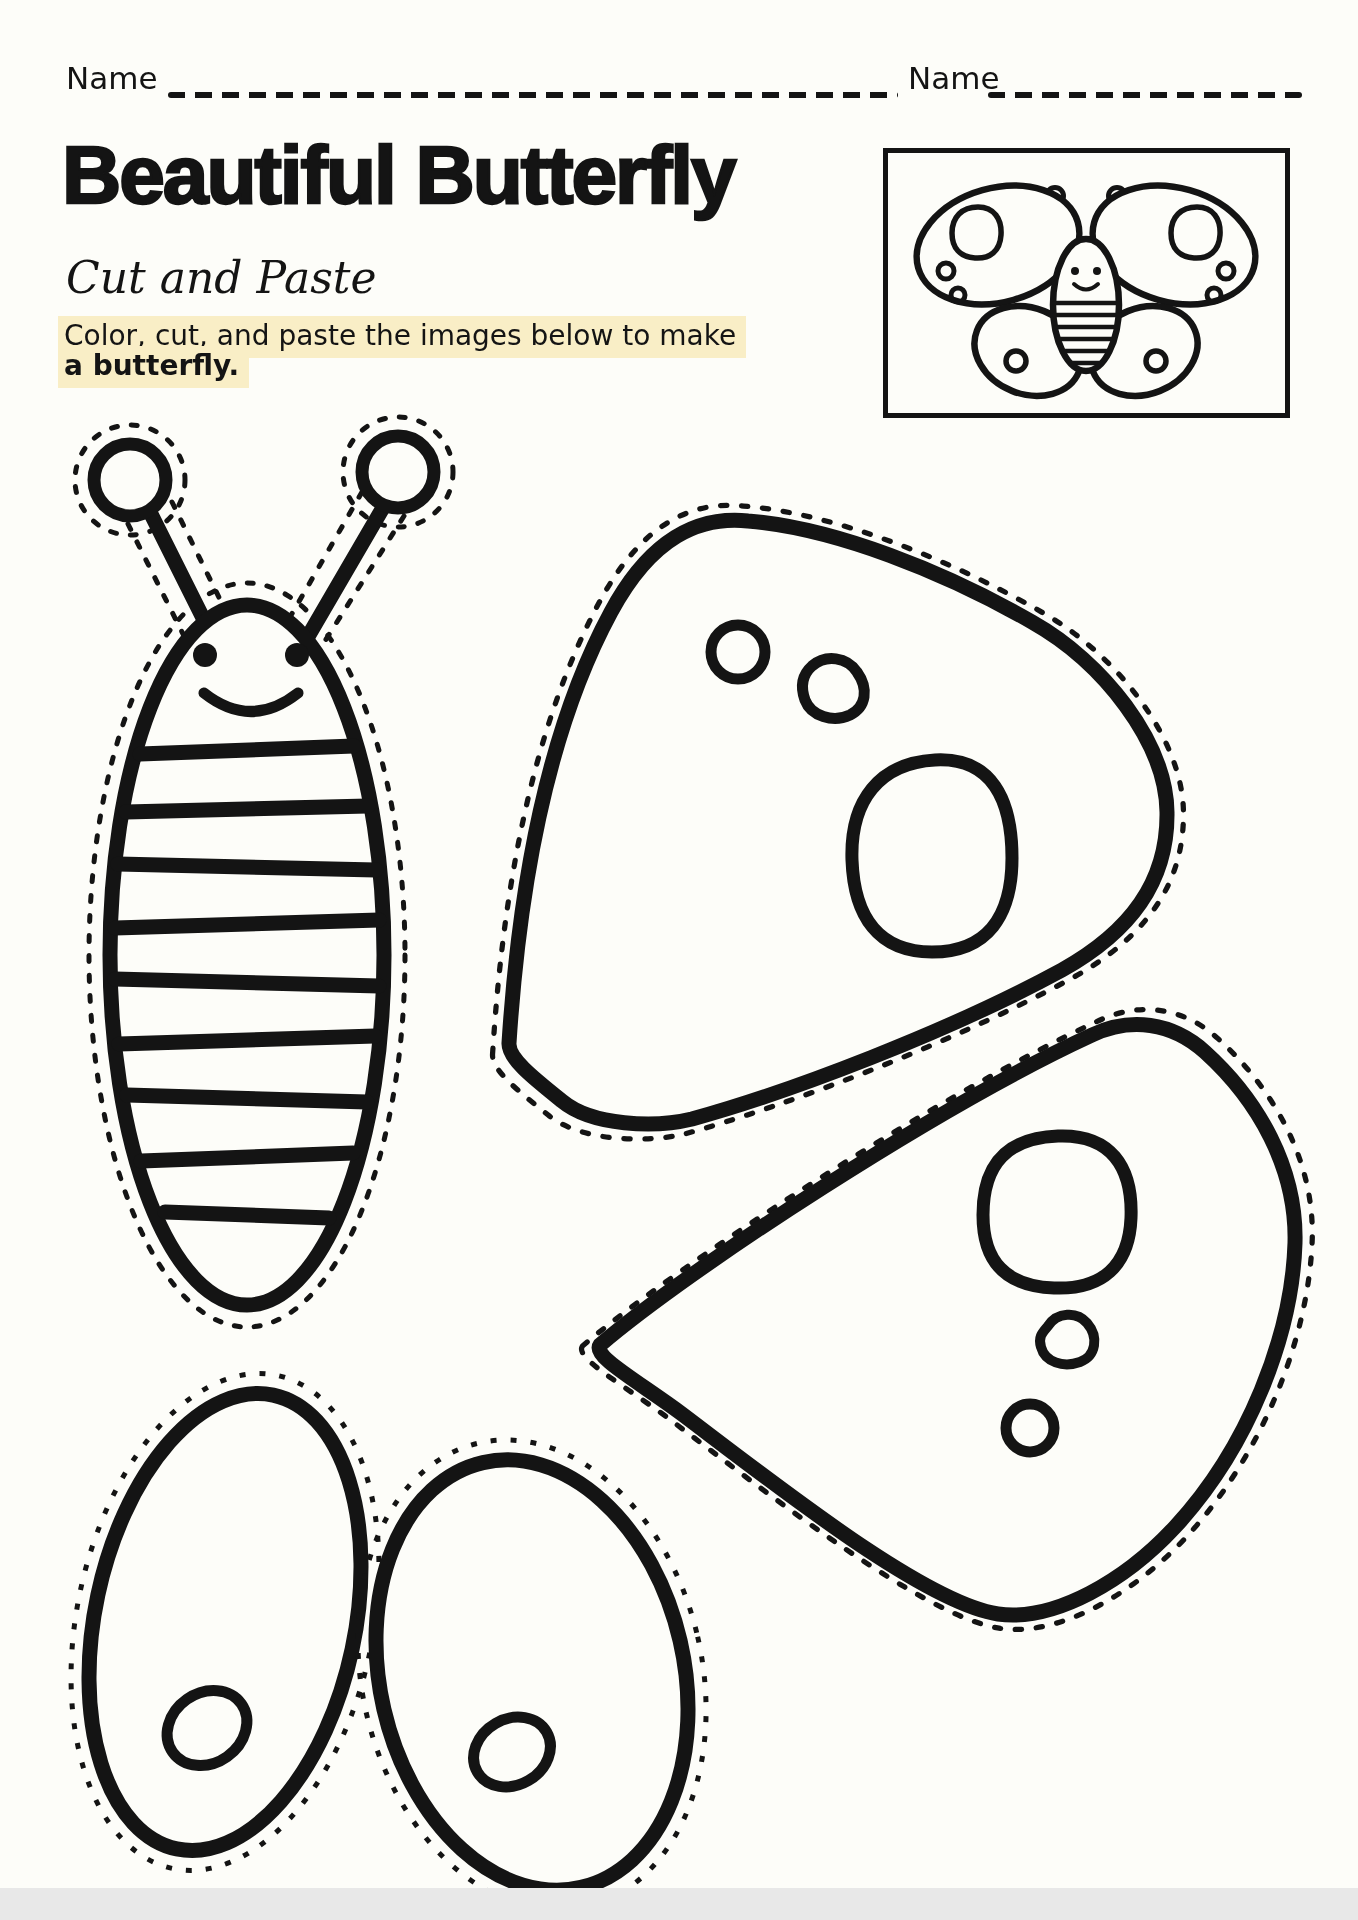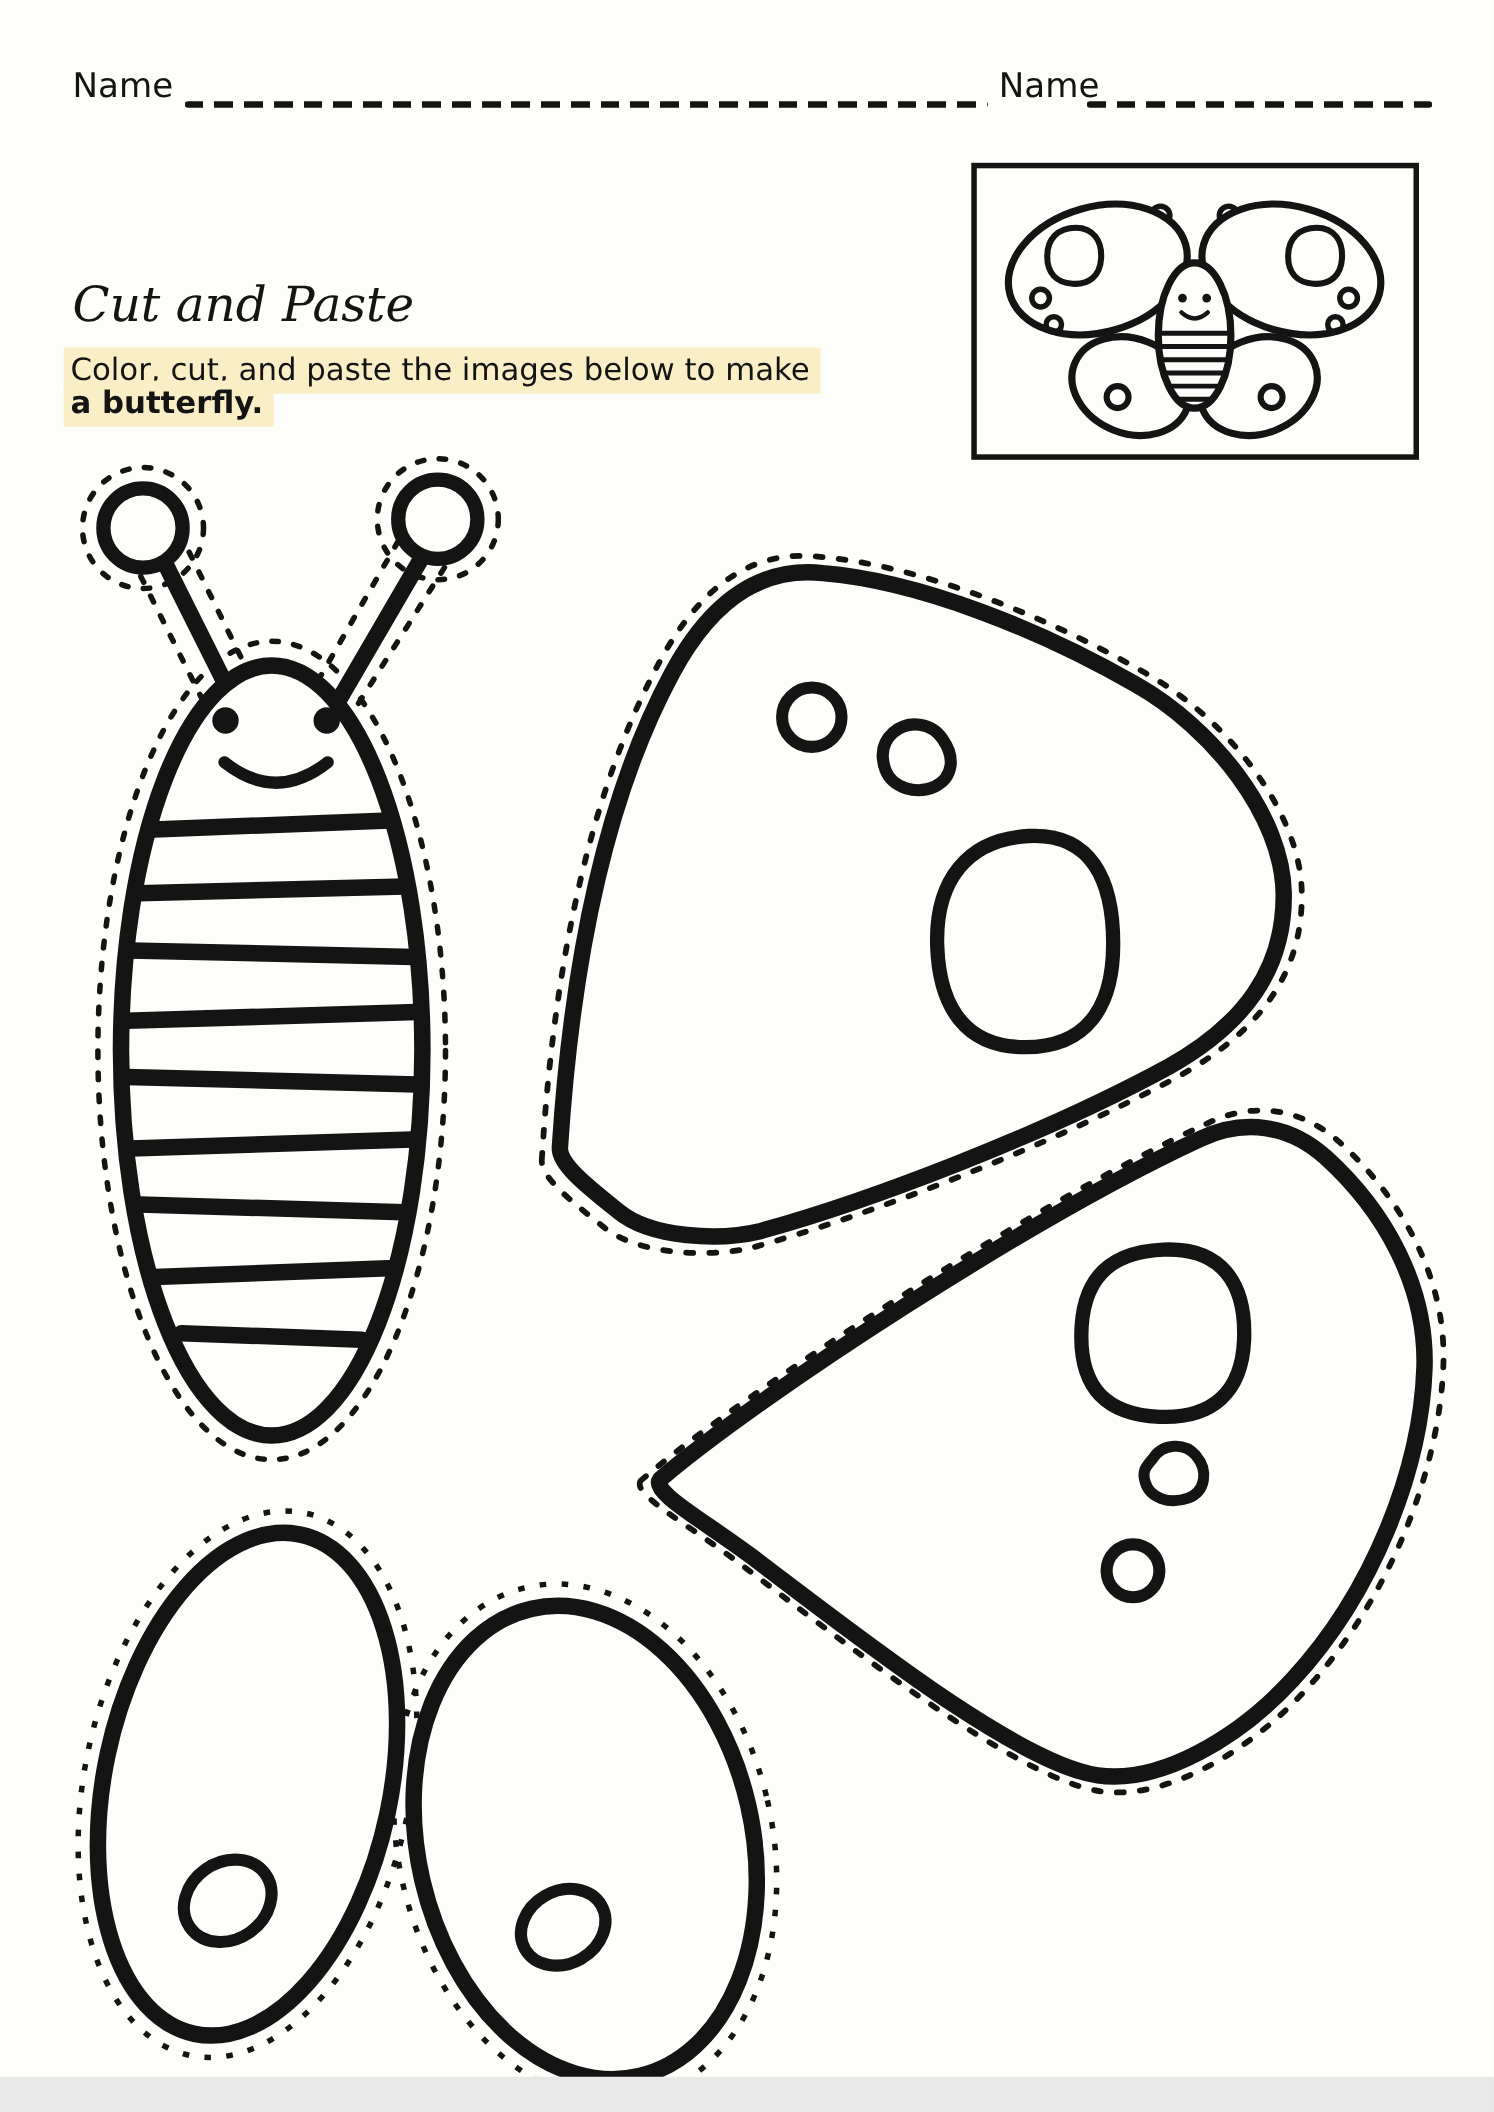--- a/index.html
+++ b/index.html
@@ -33,20 +33,21 @@
 </head>
 <body>
 
 <div class="page">
 
   <div class="abs hand" style="left:66px;top:60px;font-size:31px;">Name</div>
   <div class="abs blank-line" style="left:168px;top:92px;width:730px;"></div>
   <div class="abs hand" style="left:908px;top:60px;font-size:31px;">Name</div>
   <div class="abs blank-line" style="left:988px;top:92px;width:314px;"></div>
 
+  <div class="abs worksheet-title" style="left:62px;top:128px;">Beautiful Butterfly</div>
   <div class="abs worksheet-subtitle" style="left:66px;top:252px;">Cut and Paste</div>
   <div class="abs instr hand" style="left:58px;top:316px;"><span class="hl">Color, cut, and paste the images below to make</span></div>
   <div class="abs instr hand" style="left:58px;top:346px;font-weight:bold;"><span class="hl">a butterfly.</span></div>
 
   <div class="abs example-box" style="left:883px;top:148px;width:397px;height:260px;">
     <svg width="397" height="260" viewBox="0 0 397 260">
       <g stroke="#141414" fill="none" stroke-linecap="round">
 
         <line x1="188" y1="96" x2="170" y2="50" stroke-width="5"></line>
         <line x1="208" y1="96" x2="226" y2="50" stroke-width="5"></line>

